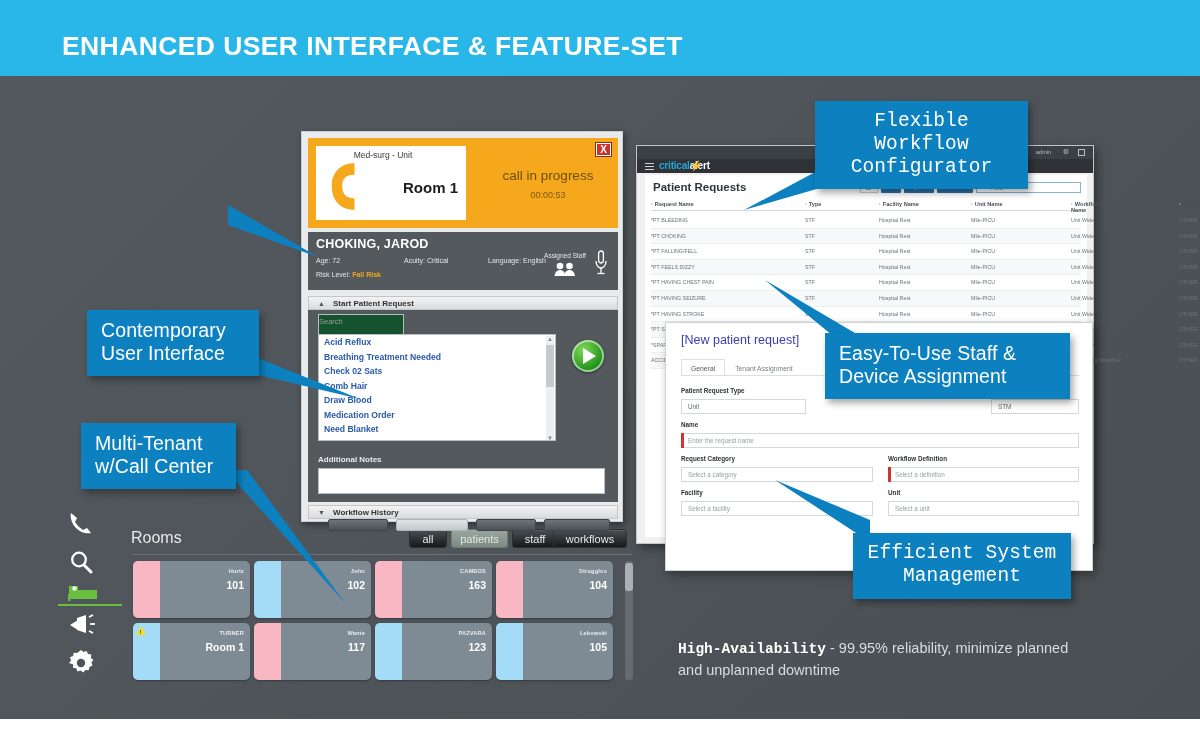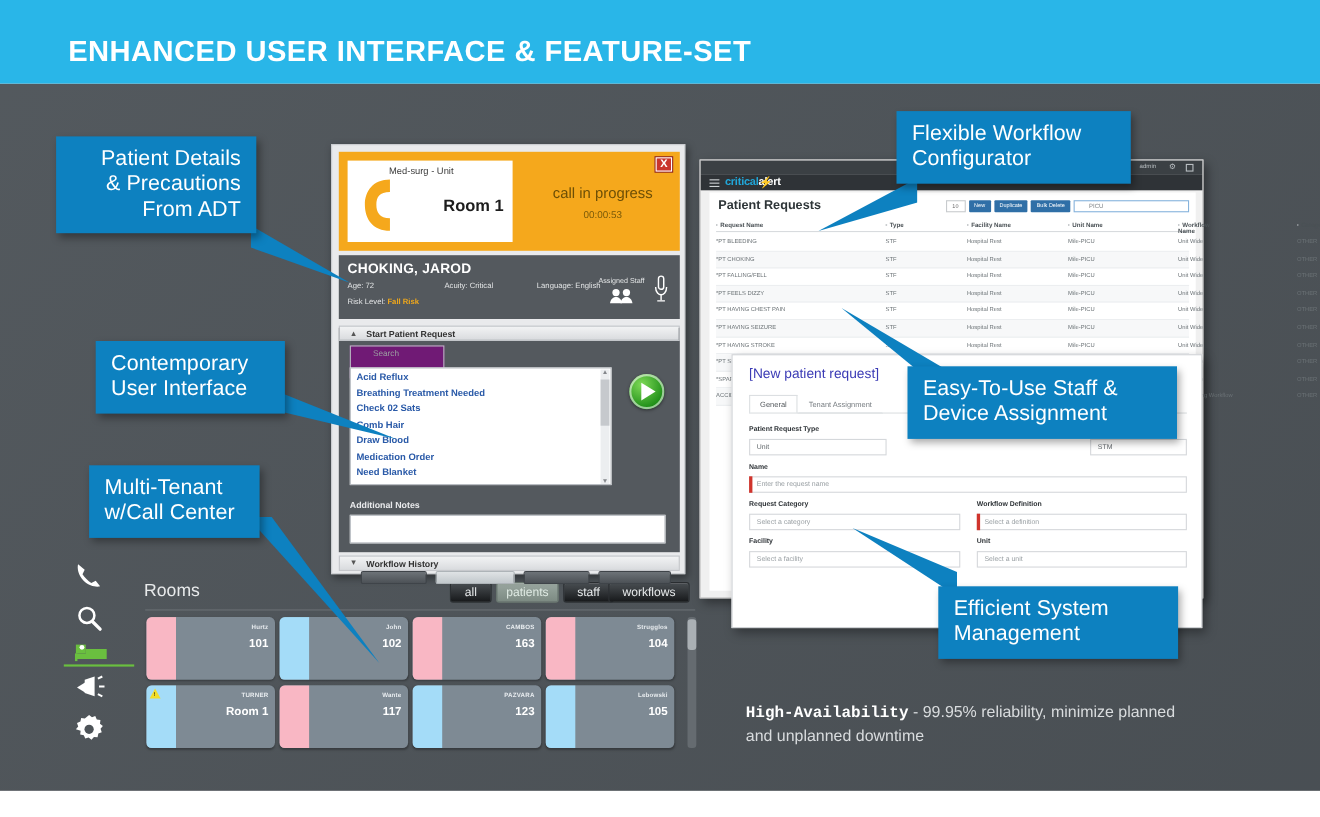--- a/index.html
+++ b/index.html
@@ -23,21 +23,21 @@
 
   
   .floorline{position:absolute;height:1px;background:rgba(0,0,0,.16);}
 
   
   .callout { position:absolute; background:#0d81c0; color:#fff; z-index:40;
              box-shadow:3px 4px 7px rgba(0,0,0,.35);
              font-family:"Liberation Sans", sans-serif; }
   .callout .ctext { display:block; padding:9px 14px 11px; font-size:19.5px; line-height:1.17;
                     font-weight:400; letter-spacing:.1px; }
-  .callout.ta-c .ctext{ text-align:left; }
+  .callout.ta-c .ctext{ text-align:center;font-family:Liberation Mono, monospace; }
   .callout.ta-r .ctext{ text-align:right; }
   .tail { position:absolute; z-index:39; }
   .tail svg{display:block;}
 
   
   .tablet { position:absolute; left:301px; top:131px; width:322px; height:391px;
             background:#e9eaec; border:1px solid #c9ccd0; box-shadow:2px 3px 7px rgba(0,0,0,.4);
             z-index:20; }
   .call-banner { position:absolute; left:6px; top:6px; width:310px; height:90px; background:#f5a81c; }
   .call-card { position:absolute; left:8px; top:8px; width:150px; height:74px; background:#fff; }
@@ -60,22 +60,22 @@
   .pat-risk b { color:#f0a81b; font-weight:600; }
   .staff-lbl { position:absolute; left:232px; top:20px; width:50px; text-align:center; font-size:6.5px; color:#e3e5e6;}
   .staff-ico { position:absolute; left:246px; top:30px; width:22px; height:14px; }
   .mic-ico { position:absolute; left:286px; top:18px; width:14px; height:26px; }
 
   .sec-hdr { position:absolute; height:14px; background:linear-gradient(#f2f3f4,#d9dbde);
              border:1px solid #c2c5c9; font-size:8px; font-weight:bold; color:#333;
              line-height:13px; padding-left:24px; }
   .sec-hdr .caret{ position:absolute; left:9px; top:0px; font-size:7px; color:#555; }
 
-  .search-box { position:absolute; left:16px; top:182px; width:86px; height:30px; background:#701a75;
-                border:1px solid #b9bdc2; font-size:7.5px; color:#9b9ea1; line-height:13px; padding-left:20px; }
+  .search-box { position:absolute; left:16px; top:182px; width:86px; height:30px; background:#14532d;
+                border:1px solid #b9bdc2; font-size:7.5px; color:#9b9ea1; line-height:13px; padding-left:0; }
   .req-list { position:absolute; left:16px; top:202px; width:238px; height:107px; background:#fff;
               border:1px solid #b9bdc2; overflow:hidden; }
   .req-list .item { font-size:8.6px; color:#2a5aa8; padding:1px 0 1px 5px; font-weight:600; line-height:12.5px;}
   .req-scroll { position:absolute; right:1px; top:1px; width:8px; height:105px; background:#eceef0; }
   .req-scroll .thumb{ position:absolute; left:0; top:9px; width:8px; height:42px; background:#c6c9cd;}
   .req-scroll .ar{position:absolute;left:1px;font-size:6px;color:#85888c;}
   .play-btn { position:absolute; left:270px; top:208px; width:32px; height:32px; border-radius:50%;
               background:radial-gradient(circle at 35% 30%, #7ed957, #1f8f18 70%);
               box-shadow:0 1px 3px rgba(0,0,0,.45), inset 0 0 0 2px rgba(255,255,255,.55); }
   .play-btn:after { content:""; position:absolute; left:11px; top:8px; border-left:13px solid #fff;
@@ -433,23 +433,20 @@
     <div class="fl" style="left:222px;top:132px;">Workflow Definition</div>
     <div class="fi req" style="left:222px;top:144px;width:191px;">Select a definition</div>
 
     <div class="fl" style="left:15px;top:166px;">Facility</div>
     <div class="fi" style="left:15px;top:178px;width:192px;">Select a facility</div>
 
     <div class="fl" style="left:222px;top:166px;">Unit</div>
     <div class="fi" style="left:222px;top:178px;width:191px;">Select a unit</div>
   </div>
 
-  <div class="callout ta-r" style="left:51px;top:124px;width:182px;">
-    <span class="ctext" id="co0"><span>Patient Details</span><br><span>&amp; Precautions</span><br><span>From ADT</span></span>
-  </div>
   <div class="callout" style="left:87px;top:310px;width:172px;">
     <span class="ctext" id="co1"><span>Contemporary</span><br><span>User Interface</span></span>
   </div>
   <div class="callout" style="left:81px;top:423px;width:155px;">
     <span class="ctext" id="co2"><span>Multi-Tenant</span><br><span>w/Call Center</span></span>
   </div>
   <div class="callout ta-c" style="left:815px;top:101px;width:213px;">
     <span class="ctext" id="co3"><span>Flexible Workflow</span><br><span>Configurator</span></span>
   </div>
   <div class="callout ta-c" style="left:853px;top:533px;width:218px;">

